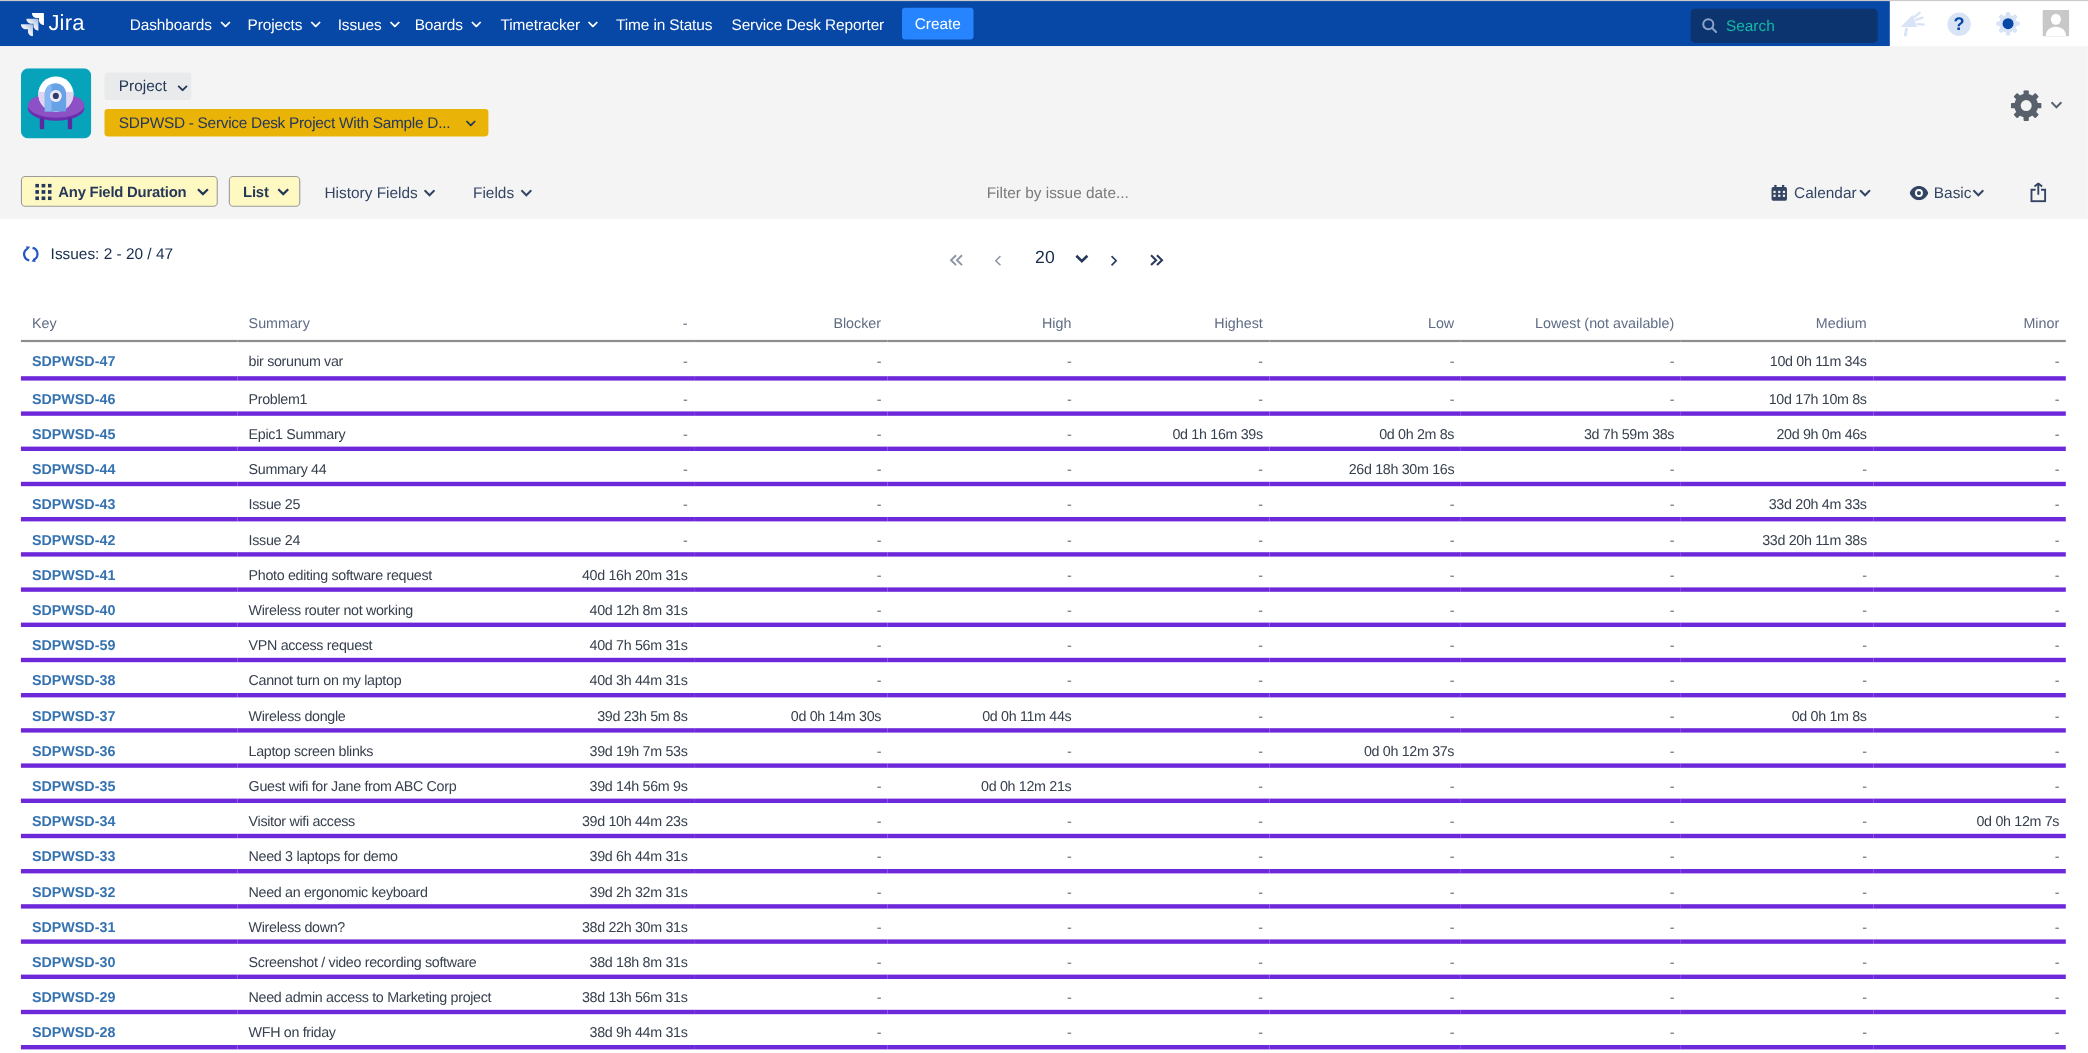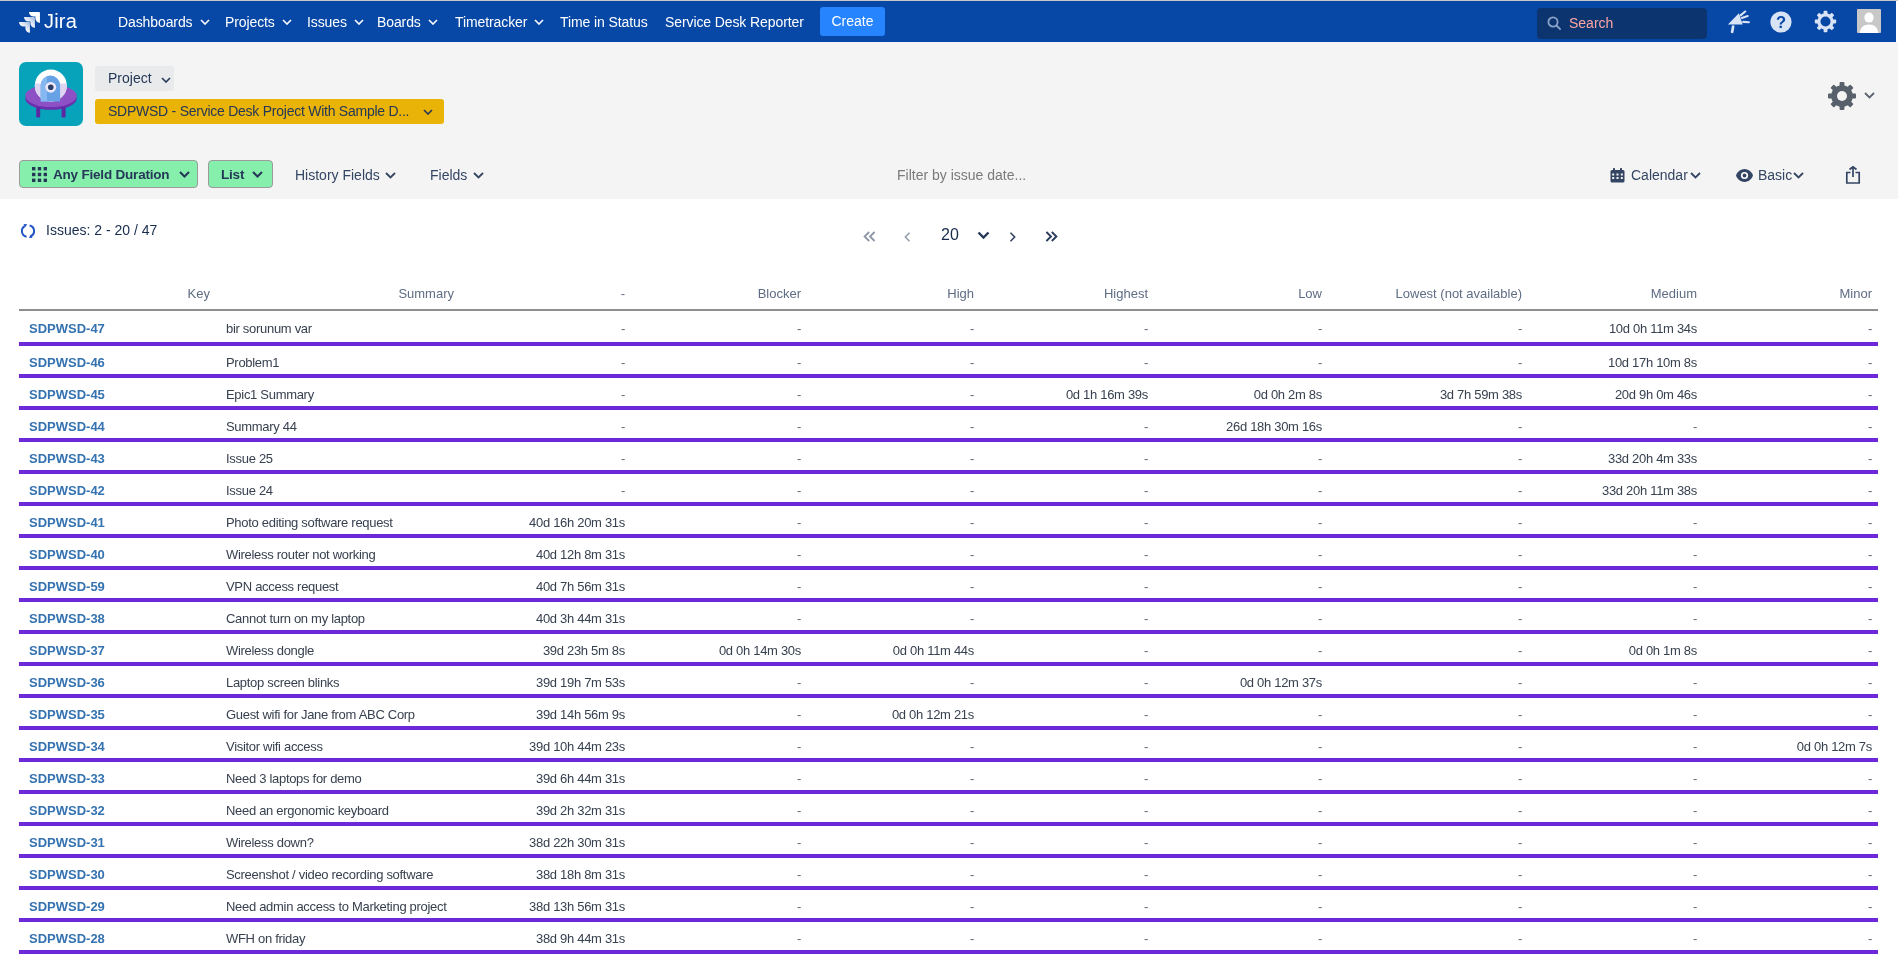--- a/index.html
+++ b/index.html
@@ -1,49 +1,49 @@
 <!DOCTYPE html>
 <html><head>
 <meta charset="utf-8">
 <style>
 * { margin:0; padding:0; box-sizing:border-box; }
 html,body { width:1898px; height:957px; background:#fff; font-family:"Liberation Sans", sans-serif; overflow:hidden; }
 .abs { position:absolute; }
 
 
 #topline { position:absolute; left:0; top:0; width:1898px; height:1px; background:#c9c9c9; }
-#navbar { position:absolute; left:0; top:1px; width:1896px; height:41px; background:#0747A6;padding-left:37px; }
+#navbar { position:absolute; left:0; top:1px; width:1718px; height:41px; background:#0747A6;padding-left:37px; }
 #navbar .logo-text { position:absolute; left:44px; top:9px; color:#fff; font-size:20px; letter-spacing:0.2px; }
 .navitem { position:absolute; top:13px; color:#fff; font-size:14px; white-space:nowrap; letter-spacing:-0.1px; }
 .navitem .nc { margin-left:7px; display:inline-block; vertical-align:2.5px; }
 #createbtn { position:absolute; left:820px; top:6px; width:65px; height:29px; background:#2684FF; border-radius:3px; color:#ffffff; font-size:14px; text-align:center; line-height:29px; }
 #searchbox { position:absolute; left:1537px; top:7px; width:170px; height:31px; background:#0c356f; border-radius:4px; }
-#searchbox .ph { position:absolute; left:32px; top:7px; color:#fca5a5; font-size:14px; }
+#searchbox .ph { position:absolute; left:32px; top:7px; color:#14b8a6; font-size:14px; }
 #useravatar { position:absolute; left:1857px; top:8px; width:24px; height:24px; background:#c8c8c8; border-radius:1px; overflow:hidden; }
 
 
 #band { position:absolute; left:0; top:42px; width:1898px; height:157px; background:#f4f4f4; }
 #projbtn { position:absolute; left:95px; top:66px; height:25px; width:79px; background:#e9eaeb; border-radius:3px; color:#253858; font-size:14px; line-height:25px; padding-left:13px; }
 #projdd { position:absolute; left:95px; top:99px; height:25px; width:349px; background:#eab308; border-radius:3px; color:#253858; font-size:14px; letter-spacing:-0.25px; line-height:25px; padding-left:13px; }
 
 
-.tbtn { position:absolute; top:160px; height:28px; border:1px solid #9b9b9b; border-radius:4px; display:flex; align-items:center; background:#86efac; }
+.tbtn { position:absolute; top:160px; height:28px; border:1px solid #9b9b9b; border-radius:4px; display:flex; align-items:center; background:#fef9c3; }
 .tbtn .lbl { font-weight:bold; font-size:13.5px; letter-spacing:-0.2px; color:#253858; }
 .tlink { position:absolute; top:167px; font-size:14px; color:#344563; white-space:nowrap; }
 
 
 #issuestxt { position:absolute; left:46px; top:222px; font-size:14px; color:#172b4d; }
 .pag { position:absolute; top:227px; font-size:15px; color:#97a0af; }
 .pagd { color:#253858; }
 
 
 #tbl { position:absolute; left:19px; top:277px; width:1859px; border-collapse:collapse; table-layout:fixed; }
 #tbl thead tr { height:33px; }
 #tbl thead th { font-weight:normal; font-size:13px; color:#5e6c84; text-align:right; padding-right:6px; vertical-align:middle; }
-#tbl thead th.l { text-align:right; padding-left:10px; }
+#tbl thead th.l { text-align:left; padding-left:10px; }
 #tbl thead tr { border-bottom:2px solid #8e8e8e; }
 #tbl tbody tr { height:32px; border-bottom:4px solid #6d28d9; }
 #tbl tbody tr:first-child { height:34px; }
 #tbl tbody td { font-size:13px; letter-spacing:-0.3px; color:#38414f; text-align:right; padding-right:6px; padding-top:4px; vertical-align:middle; white-space:nowrap; }
 #tbl tbody td.key { text-align:left; padding-left:10px; padding-right:0; font-weight:bold; color:#3572b0; font-size:13px; letter-spacing:0; }
 #tbl tbody td.sum { text-align:left; padding-left:10px; padding-right:0; }
 #tbl tbody td .dash { color:#5f6978; }
 </style>
 </head>
 <body>

